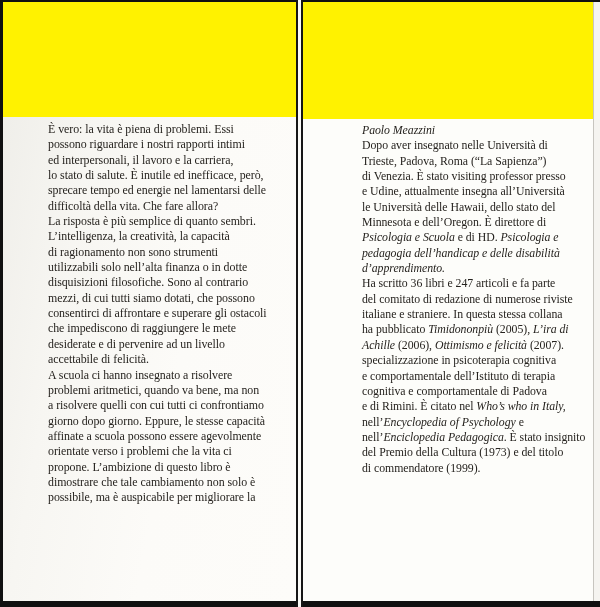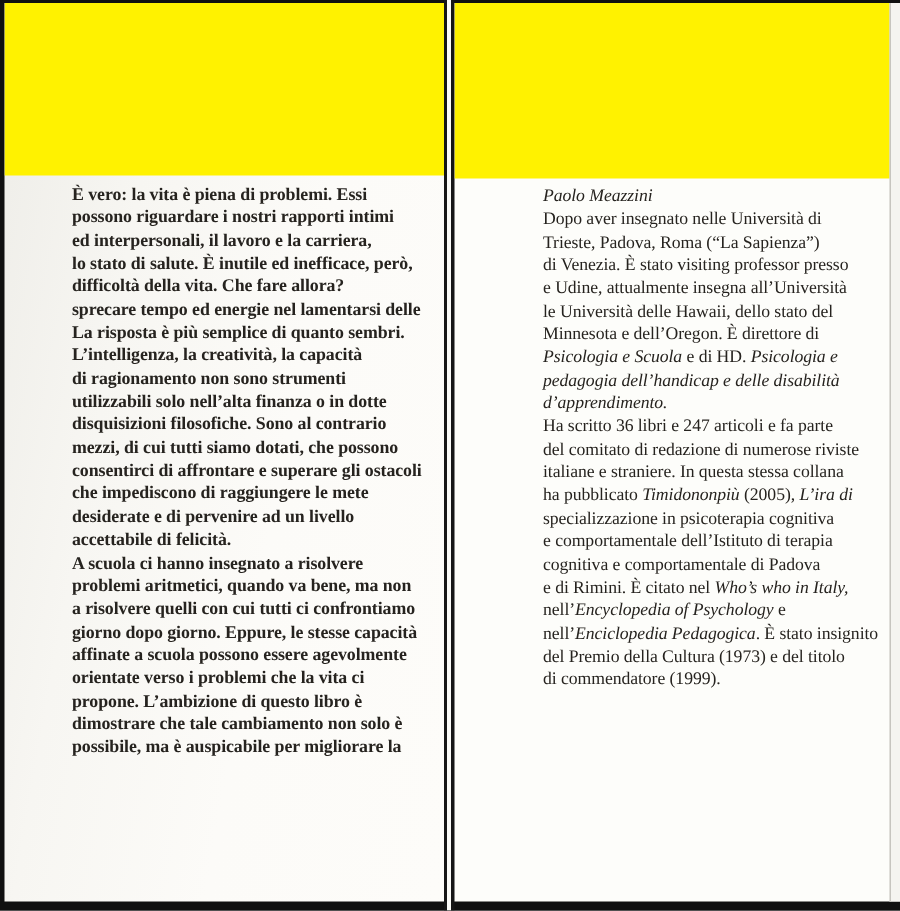--- a/index.html
+++ b/index.html
@@ -17,21 +17,20 @@
   .page {
     position: absolute;
     top: 2px;
     height: 599px;
     overflow: hidden;
   }
   .page-left {
     left: 3px;
     width: 293px;
     background: linear-gradient(100deg, #eeede8 0%, #f7f6f2 28%, #fcfbf8 60%, #fdfcf9 100%);
-    font-weight: bold;
   }
   .page-right {
     left: 303px;
     width: 290px;
     background: var(--page-right, #fdfdfa);
     padding-left: 21px;
   }
   .band {
     position: absolute;
     left: 0; top: 0;
@@ -84,22 +83,22 @@
 
 <div class="scan" style="--band-yellow: #fff200; --page-right: #fdfdfa; --ink: #26231f; --frame: #101010;">
 
   <div class="page page-left">
     <div class="band"></div>
     <div class="text-block left-blurb" id="left-lines">
         <div class="tline"><span>È vero: la vita è piena di problemi. Essi</span></div>
         <div class="tline"><span>possono riguardare i nostri rapporti intimi</span></div>
         <div class="tline"><span>ed interpersonali, il lavoro e la carriera,</span></div>
         <div class="tline"><span>lo stato di salute. È inutile ed inefficace, però,</span></div>
+        <div class="tline"><span>sprecare tempo ed energie nel lamentarsi delle</span></div>
         <div class="tline"><span>difficoltà della vita. Che fare allora?</span></div>
-        <div class="tline"><span>sprecare tempo ed energie nel lamentarsi delle</span></div>
         <div class="tline"><span>La risposta è più semplice di quanto sembri.</span></div>
         <div class="tline"><span>L’intelligenza, la creatività, la capacità</span></div>
         <div class="tline"><span>di ragionamento non sono strumenti</span></div>
         <div class="tline"><span>utilizzabili solo nell’alta finanza o in dotte</span></div>
         <div class="tline"><span>disquisizioni filosofiche. Sono al contrario</span></div>
         <div class="tline"><span>mezzi, di cui tutti siamo dotati, che possono</span></div>
         <div class="tline"><span>consentirci di affrontare e superare gli ostacoli</span></div>
         <div class="tline"><span>che impediscono di raggiungere le mete</span></div>
         <div class="tline"><span>desiderate e di pervenire ad un livello</span></div>
         <div class="tline"><span>accettabile di felicità.</span></div>
@@ -127,20 +126,21 @@
         <div class="tline"><span>e Udine, attualmente insegna all’Università</span></div>
         <div class="tline"><span>le Università delle Hawaii, dello stato del</span></div>
         <div class="tline"><span>Minnesota e dell’Oregon. È direttore di</span></div>
         <div class="tline"><span class="it">Psicologia e Scuola</span><span> e di HD. </span><span class="it">Psicologia e</span></div>
         <div class="tline"><span class="it">pedagogia dell’handicap e delle disabilità</span></div>
         <div class="tline"><span class="it">d’apprendimento.</span></div>
         <div class="tline"><span>Ha scritto 36 libri e 247 articoli e fa parte</span></div>
         <div class="tline"><span>del comitato di redazione di numerose riviste</span></div>
         <div class="tline"><span>italiane e straniere. In questa stessa collana</span></div>
         <div class="tline"><span>ha pubblicato </span><span class="it">Timidononpiù</span><span> (2005), </span><span class="it">L’ira di</span></div>
+        <div class="tline"><span class="it">Achille</span><span> (2006), </span><span class="it">Ottimismo e felicità</span><span> (2007).</span></div>
         <div class="tline"><span>specializzazione in psicoterapia cognitiva</span></div>
         <div class="tline"><span>e comportamentale dell’Istituto di terapia</span></div>
         <div class="tline"><span>cognitiva e comportamentale di Padova</span></div>
         <div class="tline"><span>e di Rimini. È citato nel </span><span class="it">Who’s who in Italy,</span></div>
         <div class="tline"><span>nell’</span><span class="it">Encyclopedia of Psychology</span><span> e</span></div>
         <div class="tline"><span>nell’</span><span class="it">Enciclopedia Pedagogica</span><span>. È stato insignito</span></div>
         <div class="tline"><span>del Premio della Cultura (1973) e del titolo</span></div>
         <div class="tline"><span>di commendatore (1999).</span></div>
       </div>
   </div>

